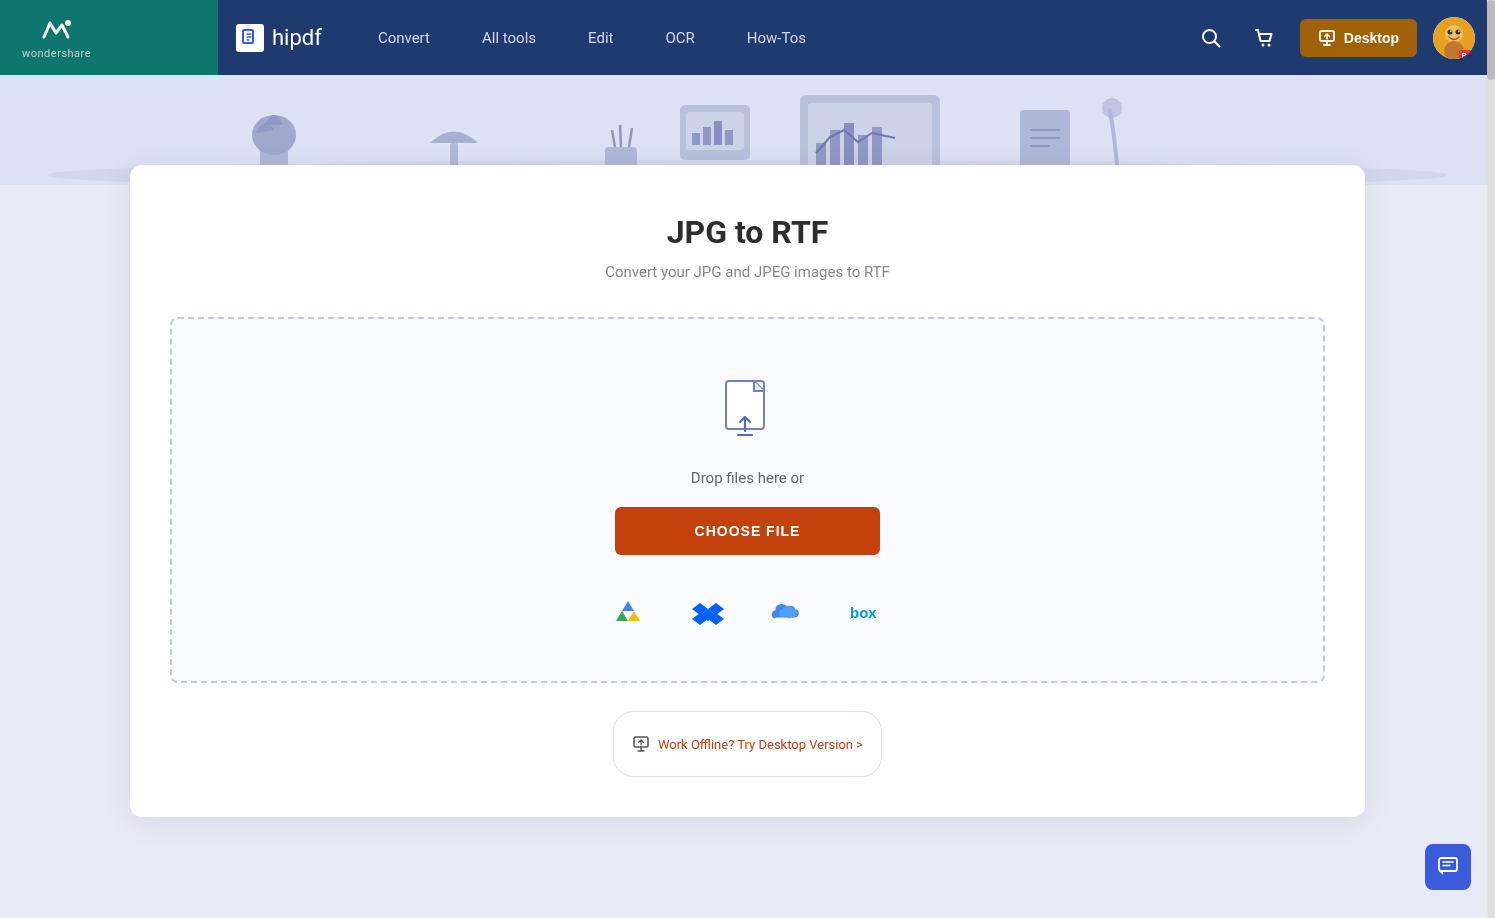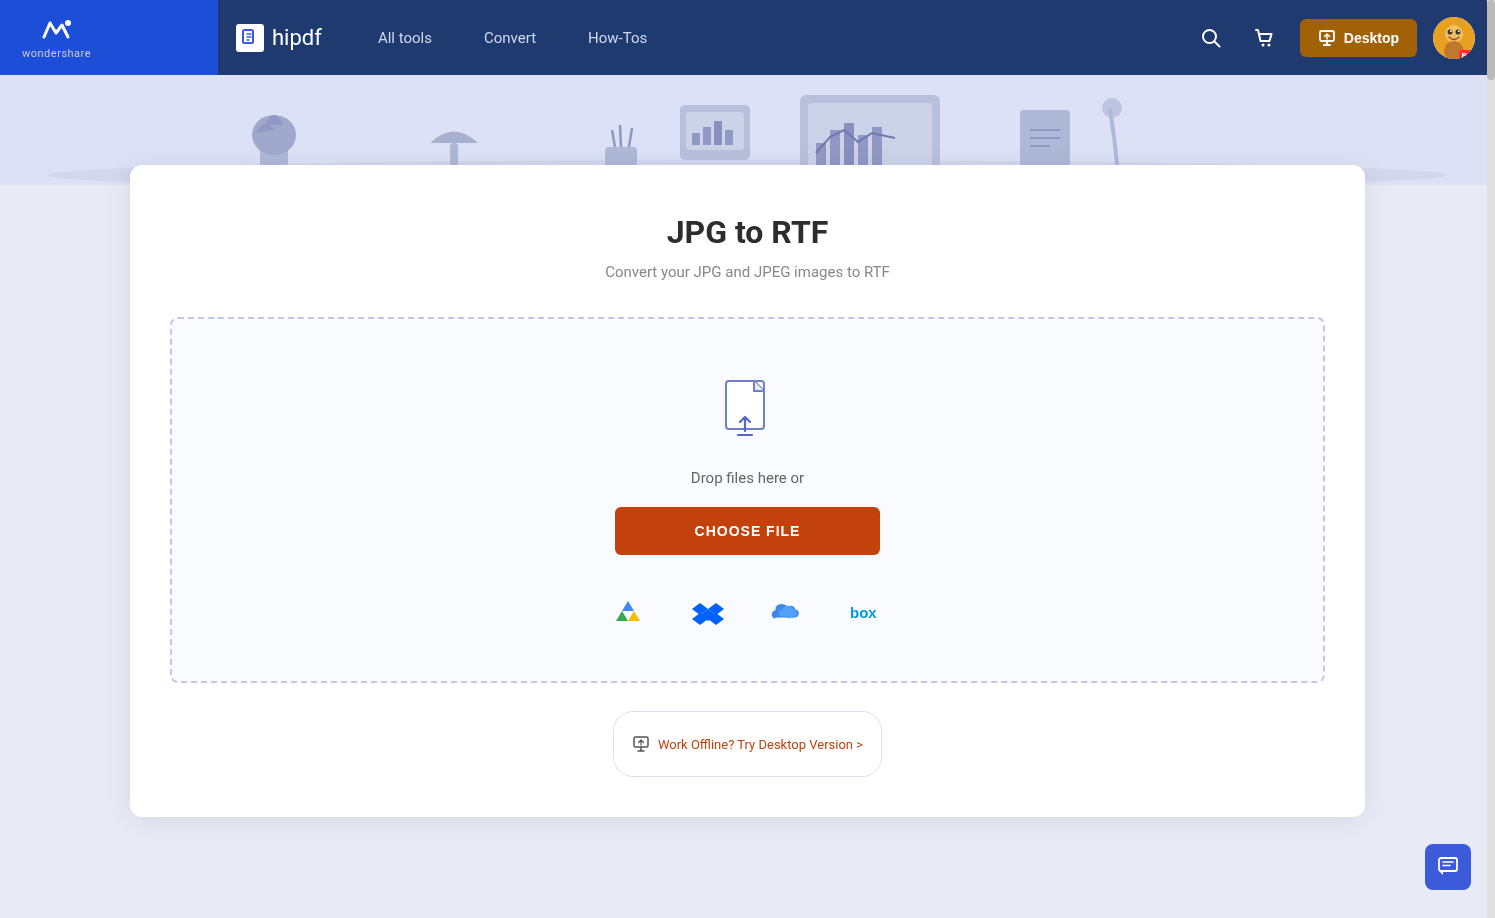--- a/index.html
+++ b/index.html
@@ -11,21 +11,21 @@
       align-items: center;
       background: #1e3a6e;
       height: 75px;
       padding: 0;
       position: relative;
       z-index: 10;
     }
     .navbar-brand {
       display: flex;
       align-items: center;
-      background: #1d4ed8;
+      background: #0f766e;
       height: 75px;
       padding: 0 22px;
       min-width: 218px;
     }
     .wondershare-logo {
       display: flex;
       flex-direction: column;
       align-items: center;
       color: white;
     }
@@ -291,22 +291,24 @@
     <div class="hipdf-logo-icon">
       <svg width="20" height="20" viewBox="0 0 20 20" fill="none">
         <rect x="3" y="2" width="10" height="13" rx="1" stroke="#3b5bdb" stroke-width="2" fill="none"></rect>
         <path d="M7 6h4M7 9h4M7 12h2" stroke="#3b5bdb" stroke-width="1.5" stroke-linecap="round"></path>
       </svg>
     </div>
     <span>hipdf</span>
   </div>
 
   <div class="nav-links">
+    <a class="nav-link">Convert</a>
     <a class="nav-link">All tools</a>
-    <a class="nav-link">Convert</a>
+    <a class="nav-link">Edit</a>
+    <a class="nav-link">OCR</a>
     <a class="nav-link">How-Tos</a>
   </div>
 
   <div class="nav-right">
     <button class="nav-icon-btn">
       <svg width="22" height="22" viewBox="0 0 22 22" fill="none">
         <circle cx="9.5" cy="9.5" r="6.5" stroke="white" stroke-width="2"></circle>
         <path d="M14.5 14.5L19.5 19.5" stroke="white" stroke-width="2" stroke-linecap="round"></path>
       </svg>
     </button>

